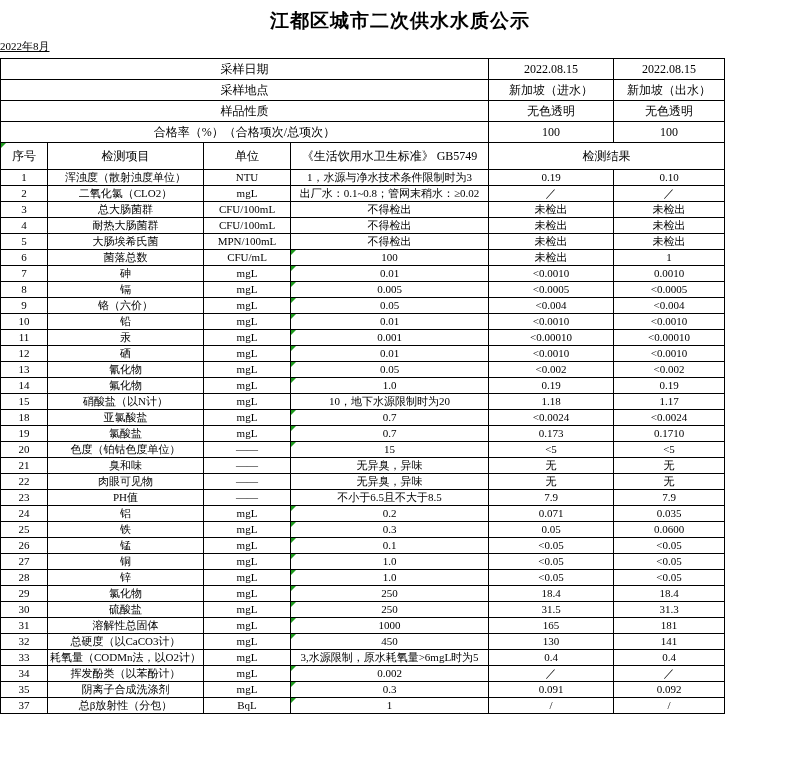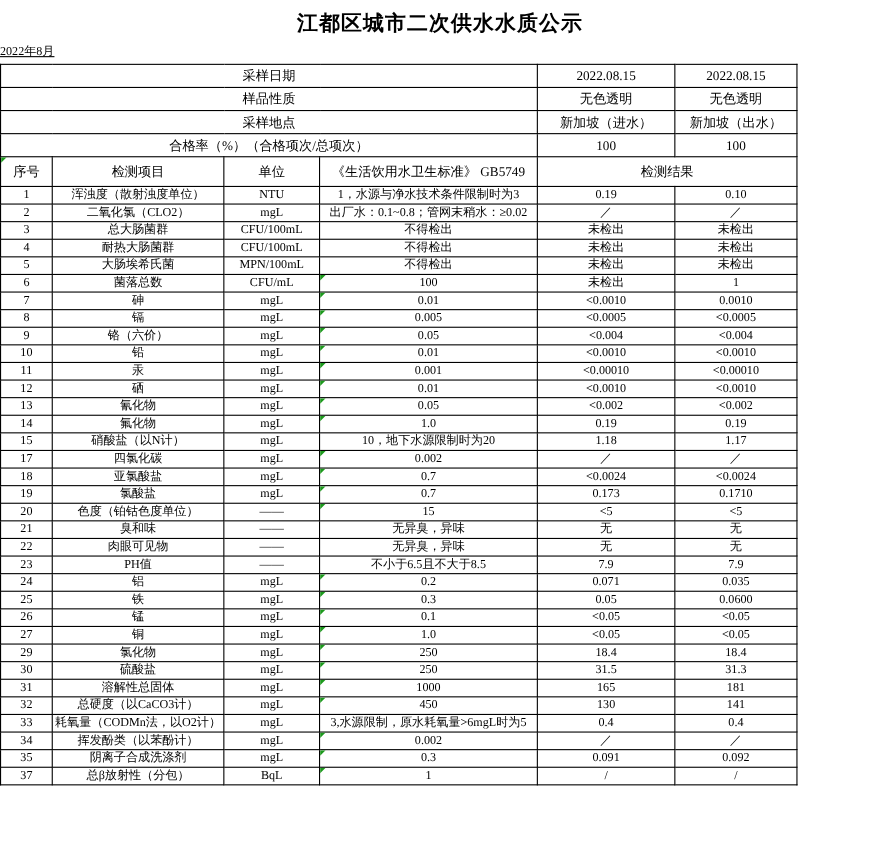--- a/index.html
+++ b/index.html
@@ -69,28 +69,28 @@
         <col style="width:125px">
         <col style="width:111px">
     </colgroup>
     <tbody>
       <tr class="info-row">
         <td colspan="4">采样日期</td>
         <td>2022.08.15</td>
         <td>2022.08.15</td>
       </tr>
       <tr class="info-row">
+        <td colspan="4">采样地点</td>
+        <td>新加坡（进水）</td>
+        <td>新加坡（出水）</td>
+      </tr>
+      <tr class="info-row">
         <td colspan="4">样品性质</td>
         <td>无色透明</td>
         <td>无色透明</td>
-      </tr>
-      <tr class="info-row">
-        <td colspan="4">采样地点</td>
-        <td>新加坡（进水）</td>
-        <td>新加坡（出水）</td>
       </tr>
       <tr class="info-row">
         <td colspan="4">合格率（%）（合格项次/总项次）</td>
         <td>100</td>
         <td>100</td>
       </tr>
       <tr class="colhead-row">
         <td class="flagged">序号</td>
         <td>检测项目</td>
         <td>单位</td>
@@ -213,28 +213,20 @@
   </tr>
         <tr class="data-row">
     <td class="c-no">15</td>
     <td class="c-item">硝酸盐（以N计）</td>
     <td class="c-unit">mgL</td>
     <td class="c-std">10，地下水源限制时为20</td>
     <td class="c-val">1.18</td>
     <td class="c-val">1.17</td>
   </tr>
         <tr class="data-row">
-    <td class="c-no">17</td>
-    <td class="c-item">四氯化碳</td>
-    <td class="c-unit">mgL</td>
-    <td class="c-std flagged">0.002</td>
-    <td class="c-val">／</td>
-    <td class="c-val">／</td>
-  </tr>
-        <tr class="data-row">
     <td class="c-no">18</td>
     <td class="c-item">亚氯酸盐</td>
     <td class="c-unit">mgL</td>
     <td class="c-std flagged">0.7</td>
     <td class="c-val">&lt;0.0024</td>
     <td class="c-val">&lt;0.0024</td>
   </tr>
         <tr class="data-row">
     <td class="c-no">19</td>
     <td class="c-item">氯酸盐</td>
@@ -301,20 +293,28 @@
   </tr>
         <tr class="data-row">
     <td class="c-no">27</td>
     <td class="c-item">铜</td>
     <td class="c-unit">mgL</td>
     <td class="c-std flagged">1.0</td>
     <td class="c-val">&lt;0.05</td>
     <td class="c-val">&lt;0.05</td>
   </tr>
         <tr class="data-row">
+    <td class="c-no">28</td>
+    <td class="c-item">锌</td>
+    <td class="c-unit">mgL</td>
+    <td class="c-std flagged">1.0</td>
+    <td class="c-val">&lt;0.05</td>
+    <td class="c-val">&lt;0.05</td>
+  </tr>
+        <tr class="data-row">
     <td class="c-no">29</td>
     <td class="c-item">氯化物</td>
     <td class="c-unit">mgL</td>
     <td class="c-std flagged">250</td>
     <td class="c-val">18.4</td>
     <td class="c-val">18.4</td>
   </tr>
         <tr class="data-row">
     <td class="c-no">30</td>
     <td class="c-item">硫酸盐</td>

